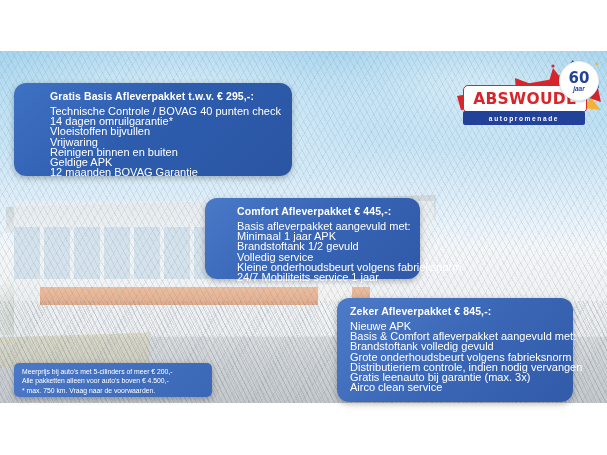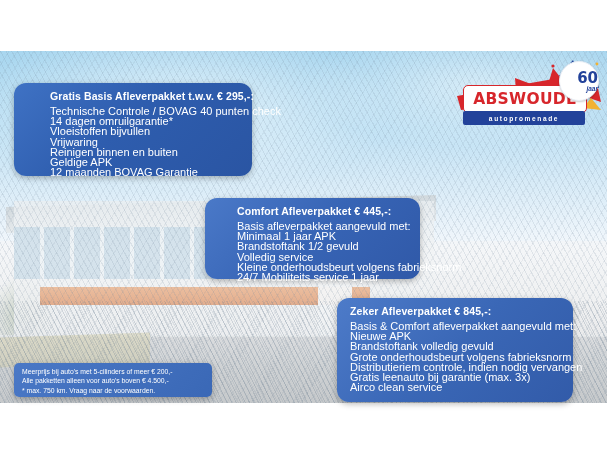--- a/index.html
+++ b/index.html
@@ -87,21 +87,21 @@
     padding:7px 12px 8px 13px;box-sizing:border-box;
   }
   .panel-title{
     font-size:10.5px;font-weight:bold;letter-spacing:.1px;margin:0 0 3px 0;
     line-height:13px;white-space:nowrap;
   }
   .panel ul{list-style:none;margin:0;padding:0;}
   .panel li{font-size:11px;line-height:10.2px;white-space:nowrap;}
 
   #panel-basis{
-    left:14px;top:83px;width:238px;height:93px;
+    left:14px;top:83px;width:278px;height:93px;
     background:linear-gradient(135deg,#3f72c4 0%,#2e5dae 45%,#2a55a3 100%);
     padding-left:36px;
   }
   #panel-comfort{
     left:205px;top:198px;width:215px;height:81px;
     background:linear-gradient(135deg,#4a79c8 0%,#3764b5 50%,#3059a8 100%);
     padding-left:32px;
   }
   #panel-zeker{
     left:337px;top:298px;width:236px;height:104px;
@@ -131,21 +131,21 @@
     background:#22429a;border-radius:2px;
     display:flex;align-items:center;justify-content:center;
   }
   #logo-sub{
     font-size:6.6px;color:#ffffff;letter-spacing:1.6px;font-weight:bold;
   }
   #badge{
     position:absolute;left:104px;top:3px;width:38px;height:38px;
     background:#ffffff;border-radius:50%;border:1.2px solid #e8eef6;
     box-shadow:0 1px 2px rgba(0,0,0,.2);
-    display:flex;flex-direction:column;align-items:flex-end;justify-content:center;
+    display:flex;flex-direction:column;align-items:center;justify-content:center;
   }
   #badge-num{font-family:"DejaVu Sans",sans-serif;font-weight:bold;font-size:15px;color:#22429a;line-height:14px;}
   #badge-word{font-weight:bold;font-size:6.5px;color:#22429a;line-height:7px;font-style:italic;}
 </style>
 </head>
 <body>
 
 <div id="stage">
 
   <div id="photo">
@@ -186,22 +186,22 @@
       <li>Brandstoftank 1/2 gevuld</li>
       <li>Volledig service</li>
       <li>Kleine onderhoudsbeurt  volgens fabrieksnorm</li>
       <li>24/7 Mobiliteits service 1 jaar</li>
     </ul>
   </div>
 
   <div class="panel" id="panel-zeker">
     <div class="panel-title">Zeker Afleverpakket € 845,-:</div>
     <ul>
+      <li>Nieuwe APK</li>
       <li>Basis &amp; Comfort afleverpakket aangevuld met:</li>
-      <li>Nieuwe APK</li>
       <li>Brandstoftank volledig gevuld</li>
       <li>Grote  onderhoudsbeurt  volgens fabrieksnorm</li>
       <li>Distributieriem controle, indien nodig vervangen</li>
       <li>Gratis leenauto bij garantie (max. 3x)</li>
       <li>Airco clean service</li>
     </ul>
   </div>
 
   <div class="panel" id="panel-note">
     <ul>

